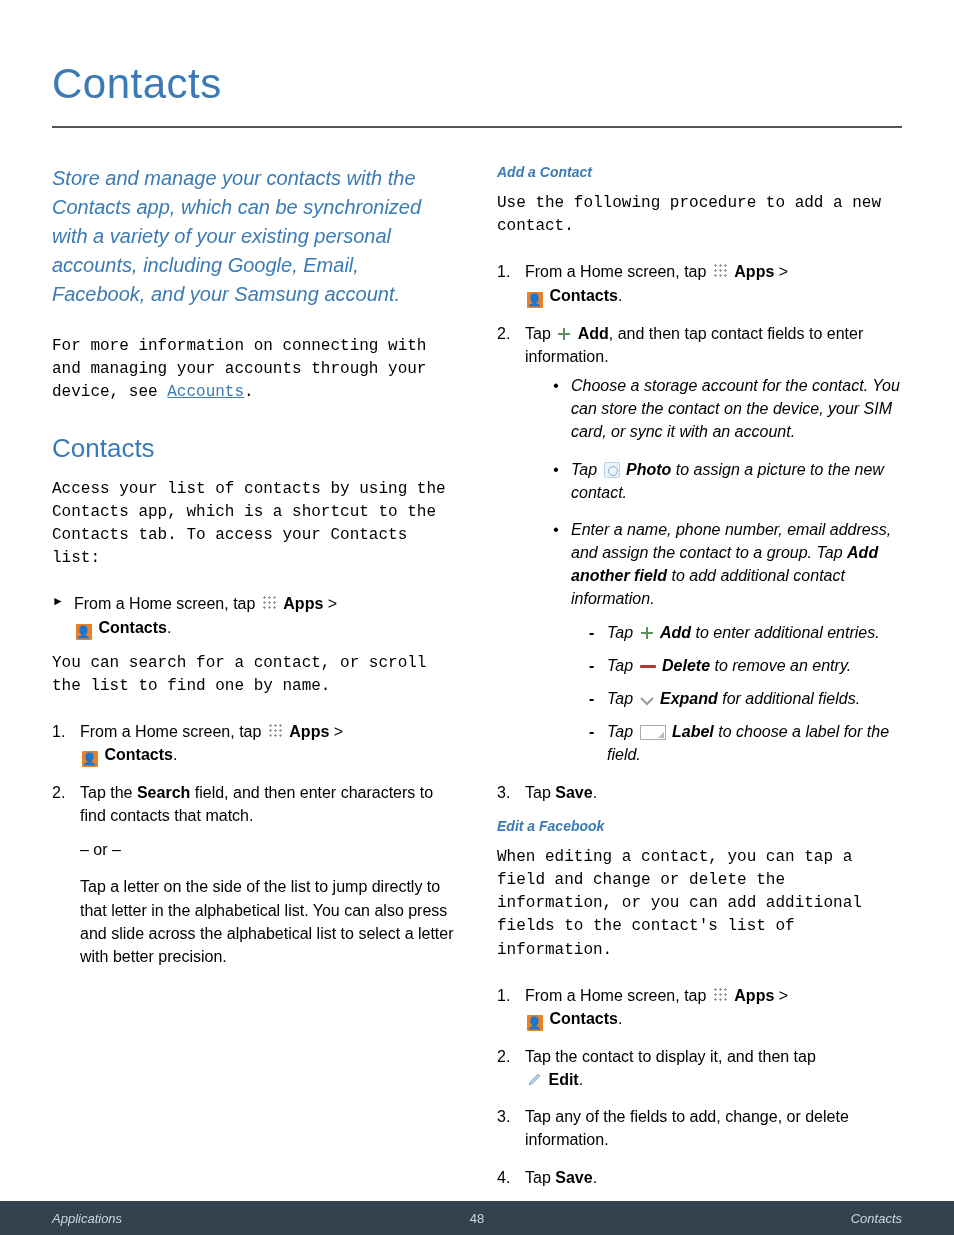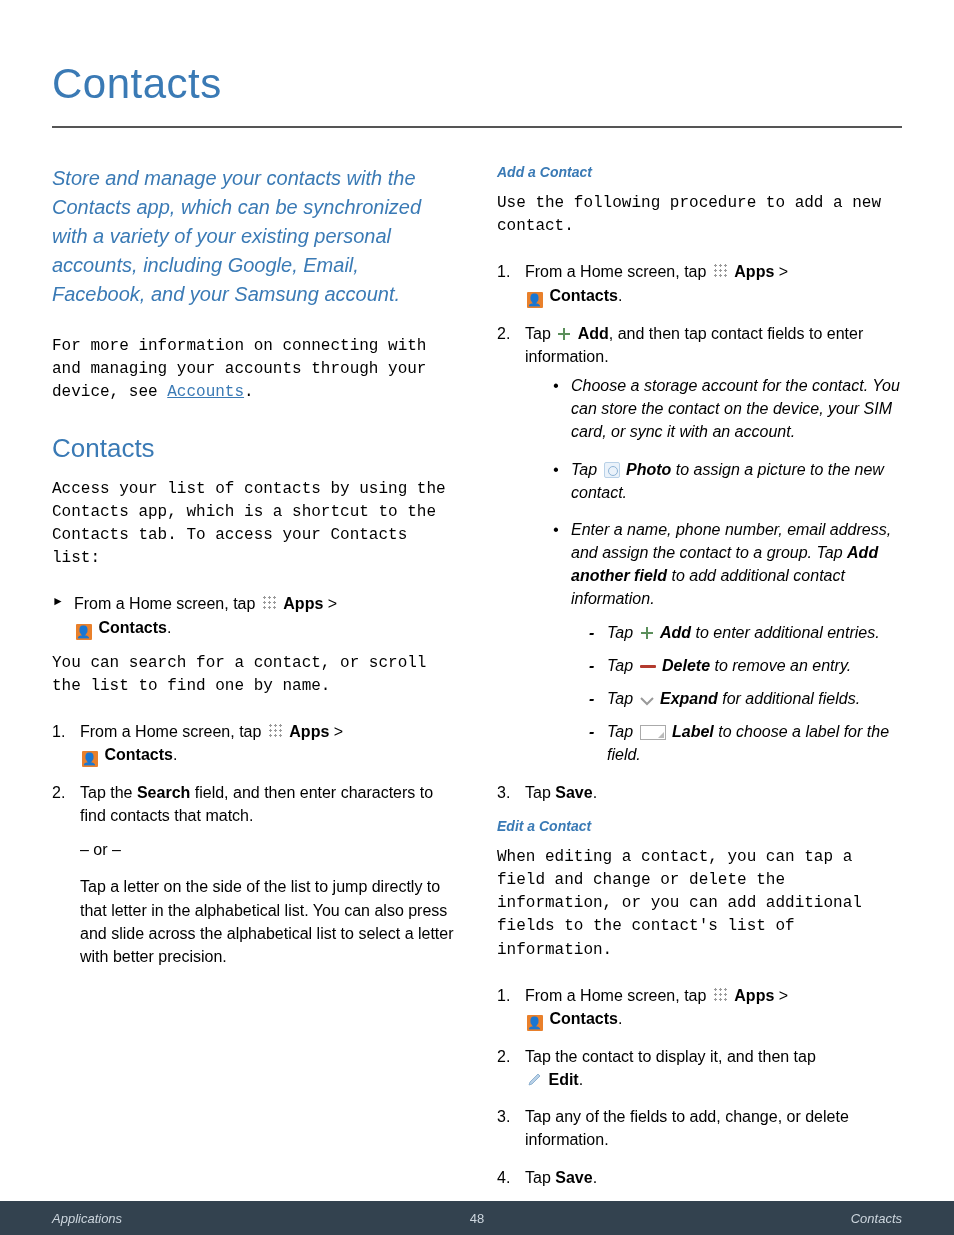--- a/index.html
+++ b/index.html
@@ -335,21 +335,21 @@
               </ul>
             </li>
           </ul>
         </li>
         <li>
           <span class="num">3.</span>
           <span>Tap </span><span class="b">Save</span><span>.</span>
         </li>
       </ol>
 
-      <h3 class="h3">Edit a Contact</h3>
+      <h3 class="h3">Edit a Facebook</h3>
       <p class="para">When editing a contact, you can tap a field and change or delete the information, or you can add additional fields to the contact's list of information.</p>
 
       <ol class="steps">
         <li>
           <span class="num">1.</span>
           <span>From a Home screen, tap </span><span class="ico ico-apps"><span></span></span>
           <span class="b">Apps</span><span> &gt; </span><br>
           <span class="ico ico-contacts">👤</span>
           <span class="b">Contacts</span><span>.</span>
         </li>

